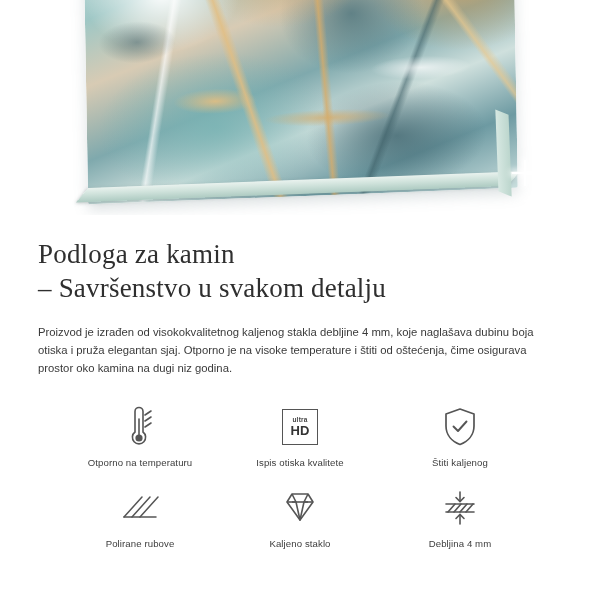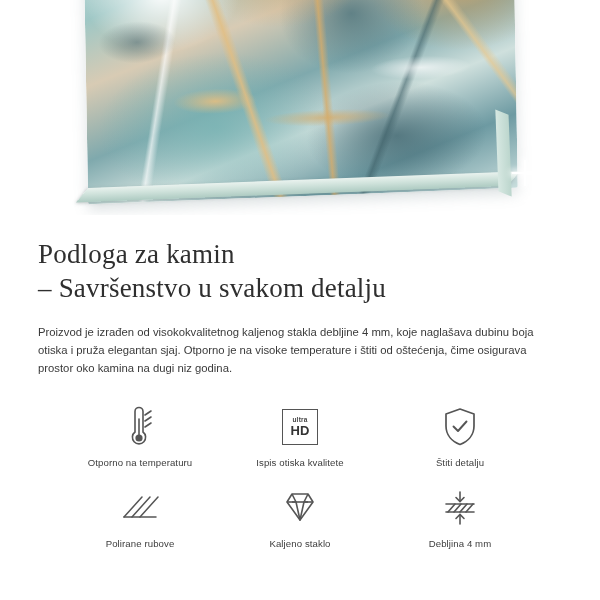--- a/index.html
+++ b/index.html
@@ -243,21 +243,21 @@
         <div class="feature-label">Ispis otiska kvalitete</div>
       </div>
 
       <div class="feature">
         <div class="feature-icon">
           <svg width="40" height="44" viewBox="0 0 40 44">
             <path d="M20 4 L34 9 v12c0 9-6 15.5-14 18.5C12 36.5 6 30 6 21V9z" fill="none" stroke="#555" stroke-width="1.7" stroke-linejoin="round"></path>
             <path d="M13.5 21.5 L18 26 L26.5 16.5" fill="none" stroke="#555" stroke-width="1.9" stroke-linecap="round" stroke-linejoin="round"></path>
           </svg>
         </div>
-        <div class="feature-label">Štiti detalju</div>
+        <div class="feature-label">Štiti kaljenog</div>
       </div>
 
       <div class="feature">
         <div class="feature-icon">
           <svg width="44" height="34" viewBox="0 0 44 34">
             <g stroke="#555" stroke-width="1.5" stroke-linecap="round" fill="none">
               <path d="M6 26 L24 6"></path>
               <path d="M14 26 L32 6"></path>
               <path d="M22 26 L40 6"></path>
               <path d="M6 26 L38 26"></path>

